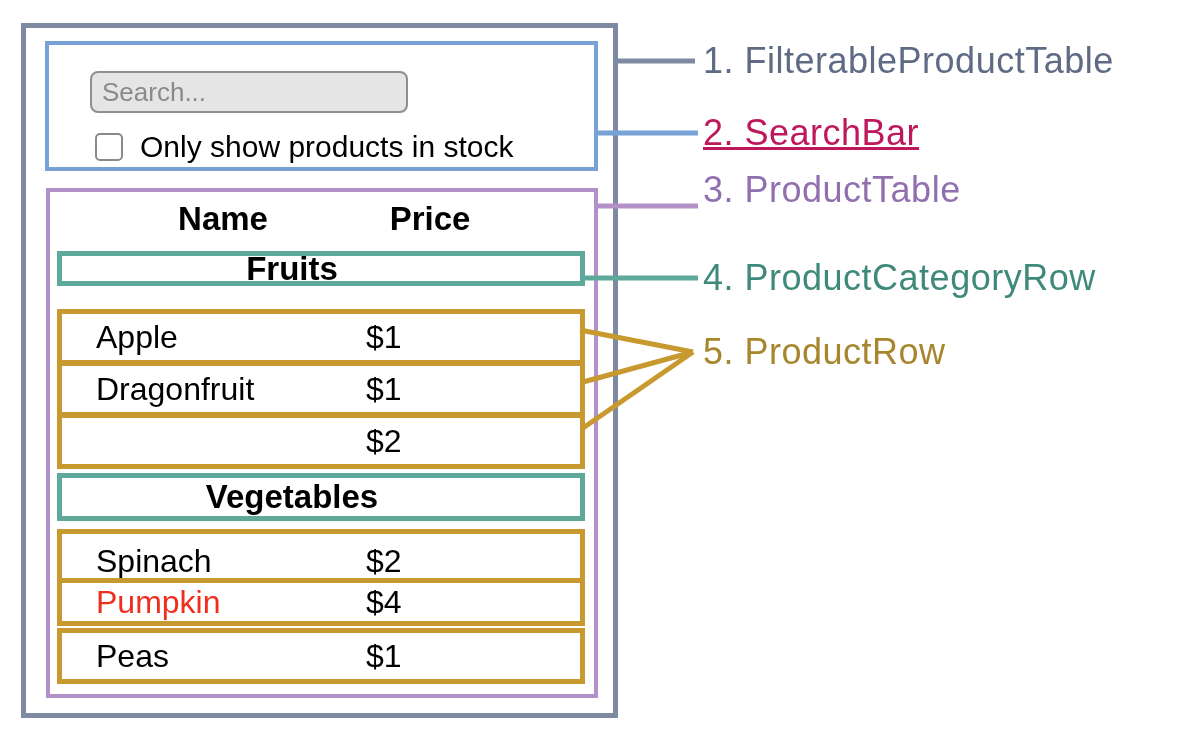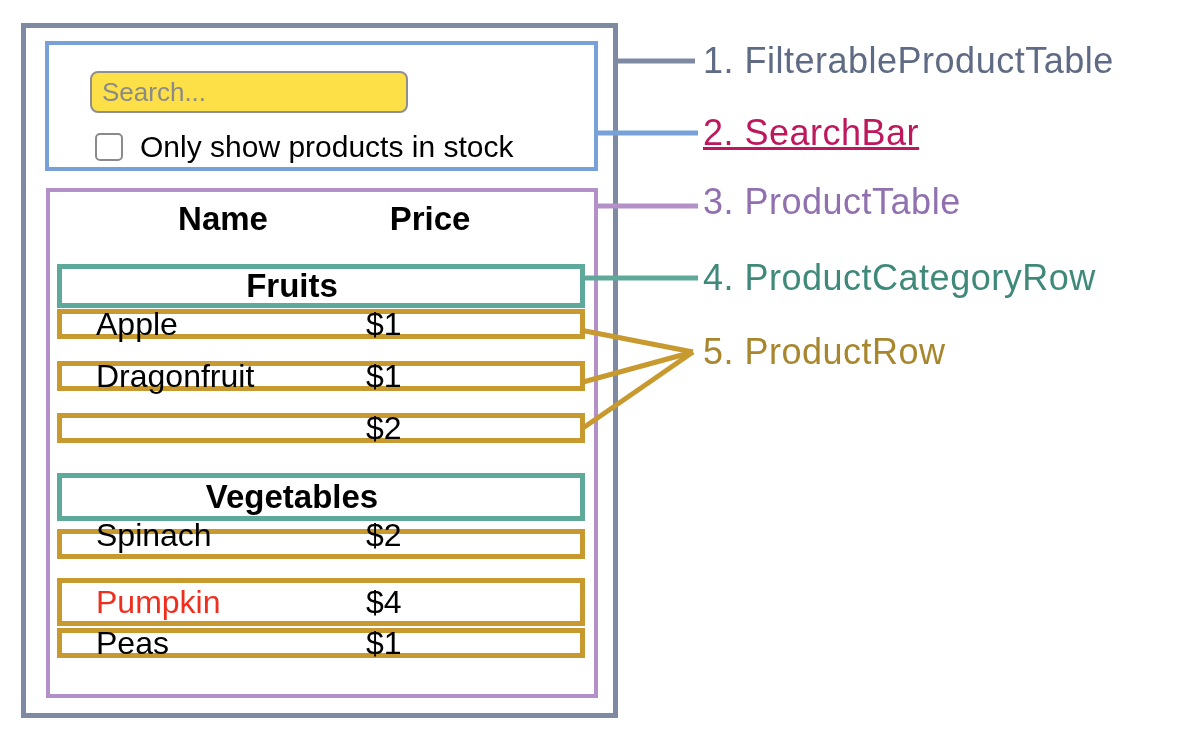--- a/index.html
+++ b/index.html
@@ -15,21 +15,21 @@
 
   
   .outer-box   { left: 21px;  top: 23px;  width: 597px; height: 695px; border: 5px solid #7e8aa1; z-index: 1; }
   .search-box  { left: 45px;  top: 41px;  width: 553px; height: 130px; border: 4px solid #78a1d7; z-index: 2; }
   .table-box   { left: 46px;  top: 188px; width: 552px; height: 510px; border: 4px solid #b490c8; z-index: 2; }
 
   .search-input {
     position: absolute; left: 90px; top: 71px; width: 318px; height: 42px;
     box-sizing: border-box; border: 2px solid #8f8f8f; border-radius: 8px;
     font-family: "Liberation Sans", sans-serif; font-size: 26px; color: #444;
-    padding: 0 10px; outline: none; z-index: 3; background: #fde047;
+    padding: 0 10px; outline: none; z-index: 3; background: #e5e5e5;
   }
   .search-input::placeholder { color: #8a8a8a; opacity: 1; }
 
   .cb-row { position: absolute; left: 95px; top: 131px; height: 32px; display: flex; align-items: center; z-index: 3; }
   .cb {
     appearance: none; -webkit-appearance: none;
     width: 28px; height: 28px; margin: 0;
     border: 2px solid #8a8a8a; border-radius: 5px;
     background: #fff; box-sizing: border-box; cursor: pointer;
   }
@@ -39,46 +39,46 @@
   .hdr-name  { left: 153px; }
   .hdr-price { left: 360px; }
 
   .cat-row {
     position: absolute; left: 57px; width: 528px; box-sizing: border-box;
     border: 5px solid #5fa99a; background: #fff; z-index: 3;
     display: flex; align-items: center; justify-content: center;
     font-size: 33px; font-weight: bold; color: #000; padding-right: 58px;
   }
   .prod-row {
-    position: absolute; left: 57px; width: 528px; height: 30px; box-sizing: border-box;
+    position: absolute; left: 57px; width: 528px; height: 56px; box-sizing: border-box;
     border: 5px solid #c7992f; background: #fff; z-index: 3;
     display: flex; align-items: center;
     font-size: 32px; color: #000;
   }
   .prod-name { margin-left: 34px; white-space: nowrap; }
   .prod-price { position: absolute; left: 304px; white-space: nowrap; }
 
-  .cat-fruits     { top: 264px; height: 44px; }
+  .cat-fruits     { top: 251px; height: 35px; }
   .row-apple      { top: 309px; }
   .row-dragon     { top: 361px; }
   .row-passion    { top: 413px; }
   .cat-vegetables { top: 473px; height: 48px; }
   .row-spinach    { top: 529px; }
   .row-pumpkin    { top: 578px; height: 48px; }
   .row-peas       { top: 628px; }
 
   .connectors { position: absolute; left: 0; top: 0; width: 1200px; height: 744px; z-index: 5; pointer-events: none; }
 
   .legend-item {
     position: absolute; left: 703px; height: 44px; line-height: 44px;
     font-size: 36px; letter-spacing: 0.5px; white-space: nowrap; z-index: 6;
   }
   .legend-1 { top: 39px; }
   .legend-2 { top: 111px; }
-  .legend-3 { top: 180px; text-align: right; }
+  .legend-3 { top: 168px; text-align: right; }
   .legend-4 { top: 256px; }
   .legend-5 { top: 330px; }
 </style>
 </head>
 <body>
 
 <div class="stage">
 
   <div class="box outer-box" style="border-color: rgb(126, 138, 161);"></div>
 

